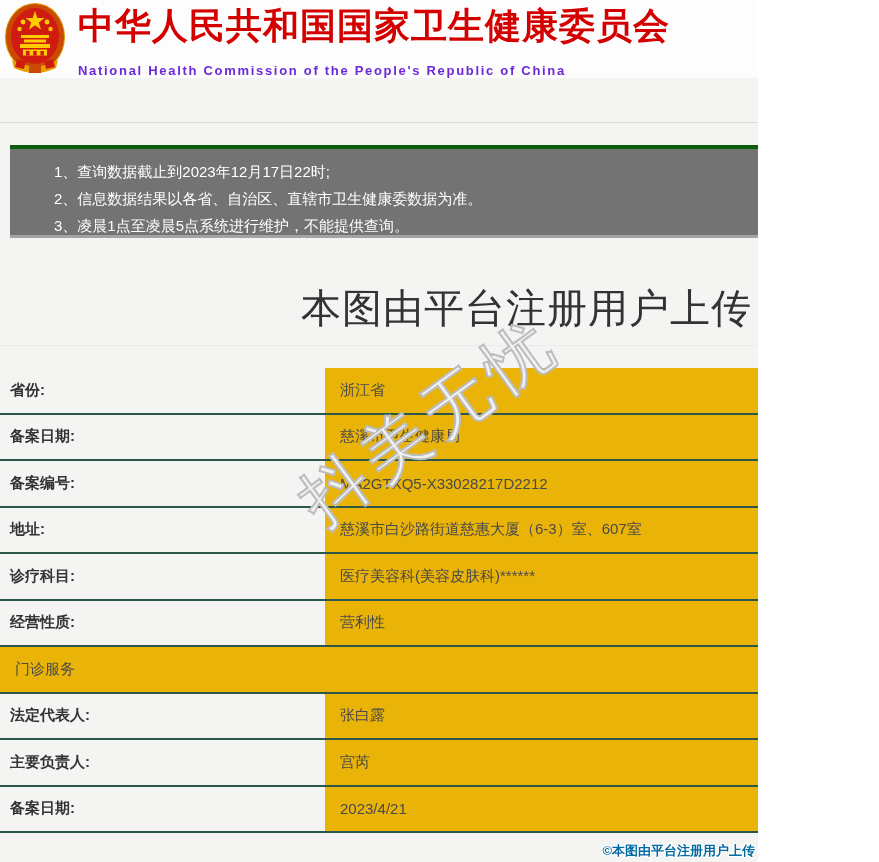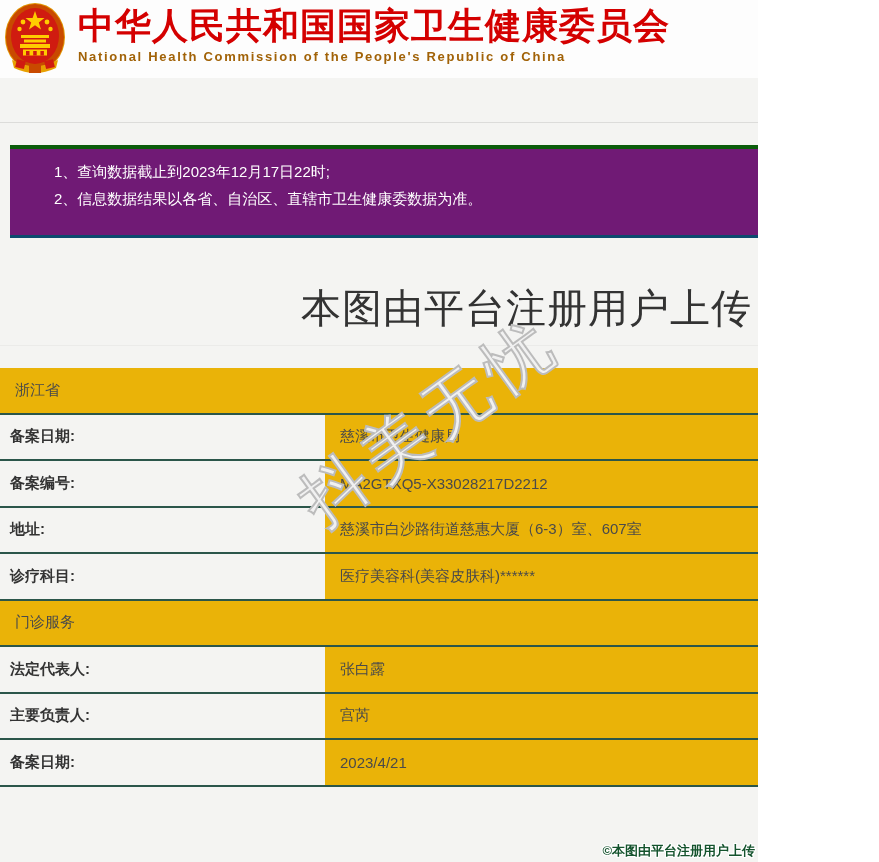--- a/index.html
+++ b/index.html
@@ -13,32 +13,32 @@
     position:absolute;left:0;top:0;width:768px;height:78px;
     background:#fdfdfd;
   }
   .emblem{position:absolute;left:4px;top:2px;}
   .header-titles{position:absolute;left:78px;top:6px;width:640px;}
   .header-title-cn{
     font-size:36px;font-weight:700;color:#d40000;line-height:40px;
     letter-spacing:1px;white-space:nowrap;
   }
   .header-title-en{
-    font-size:13px;font-weight:700;color:#a16207;letter-spacing:1.7px;
-    line-height:16px;margin-top:3px;white-space:nowrap;
+    font-size:13px;font-weight:700;color:#6d28d9;letter-spacing:1.7px;
+    line-height:16px;margin-top:17px;white-space:nowrap;
   }
   
   .hairline{position:absolute;left:0;width:879px;height:1px;background:#dcdcda;}
   .hairline.h1{top:122px;}
   .hairline.h2{top:345px;background:#ebebe9;}
   
   .notice{
     position:absolute;left:10px;top:145px;width:869px;height:93px;
-    box-sizing:border-box;background:#701a75;
-    border-top:4px solid #0b5c0b;border-bottom:3px solid #0c4a6e;
+    box-sizing:border-box;background:#737373;
+    border-top:4px solid #0b5c0b;border-bottom:3px solid #a3a3a3;
     border-right:8px solid #0a5f0a;
     padding:9px 10px 8px 44px;
   }
   .notice-line{
     color:#ffffff;font-size:15px;line-height:27px;white-space:nowrap;
   }
   
   .inst-title{
     position:absolute;top:281px;right:6px;
     font-size:40px;font-weight:400;color:#333;letter-spacing:1px;
@@ -67,21 +67,21 @@
     transform:rotate(-36deg);transform-origin:center;
     font-size:66px;letter-spacing:9px;font-weight:400;
     color:rgba(255,255,255,0.75);
     -webkit-text-stroke:2px #bcbcbc;
     text-shadow:0 0 1px #c8c8c8;
     z-index:5;pointer-events:none;white-space:nowrap;
   }
   
   .stamp{
     position:absolute;right:3px;bottom:2px;z-index:6;
-    font-size:13px;font-weight:700;color:#14532d;white-space:nowrap;
+    font-size:13px;font-weight:700;color:#0369a1;white-space:nowrap;
     text-shadow:-1px -1px 0 #fff,1px -1px 0 #fff,-1px 1px 0 #fff,
                  1px 1px 0 #fff,0 1px 0 #fff,0 -1px 0 #fff,
                  1px 0 0 #fff,-1px 0 0 #fff;
   }
 </style>
 </head>
 <body>
 
 <div class="page">
 
@@ -114,26 +114,28 @@
   </div>
 
   <div class="hairline h1"></div>
   <div class="hairline h2"></div>
 
   <div class="notice">
   <div class="notice-line">1、查询数据截止到2023年12月17日22时;</div>
 
   <div class="notice-line">2、信息数据结果以各省、自治区、直辖市卫生健康委数据为准。</div>
 
+  <div class="notice-line">3、凌晨1点至凌晨5点系统进行维护，不能提供查询。</div>
 </div>
 
   <div class="inst-title">本图由平台注册用户上传</div>
 
   <div class="details">
   <div class="detail-row">
+    <div class="cell-label">省份:</div>
     <div class="cell-value">浙江省</div>
   </div>
 
   <div class="detail-row">
     <div class="cell-label">备案日期:</div>
     <div class="cell-value">慈溪市卫生健康局</div>
   </div>
 
   <div class="detail-row">
     <div class="cell-label">备案编号:</div>
@@ -144,20 +146,24 @@
     <div class="cell-label">地址:</div>
     <div class="cell-value">慈溪市白沙路街道慈惠大厦（6-3）室、607室</div>
   </div>
 
   <div class="detail-row">
     <div class="cell-label">诊疗科目:</div>
     <div class="cell-value">医疗美容科(美容皮肤科)******</div>
   </div>
 
 
+  <div class="detail-row">
+    <div class="cell-label">经营性质:</div>
+    <div class="cell-value">营利性</div>
+  </div>
 
   <div class="detail-row">
     <div class="cell-value">门诊服务</div>
   </div>
 
   <div class="detail-row">
     <div class="cell-label">法定代表人:</div>
     <div class="cell-value">张白露</div>
   </div>
 

